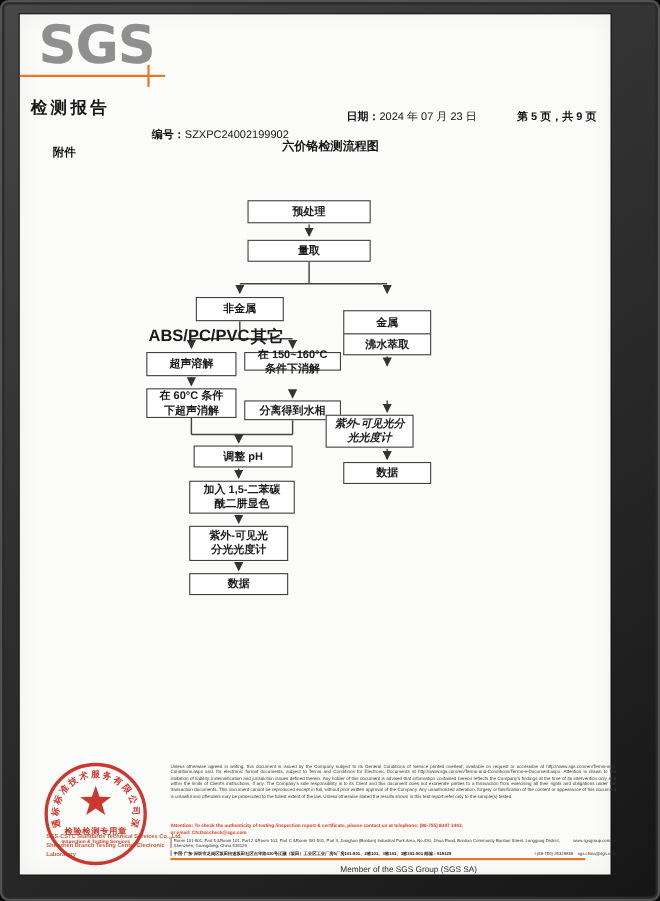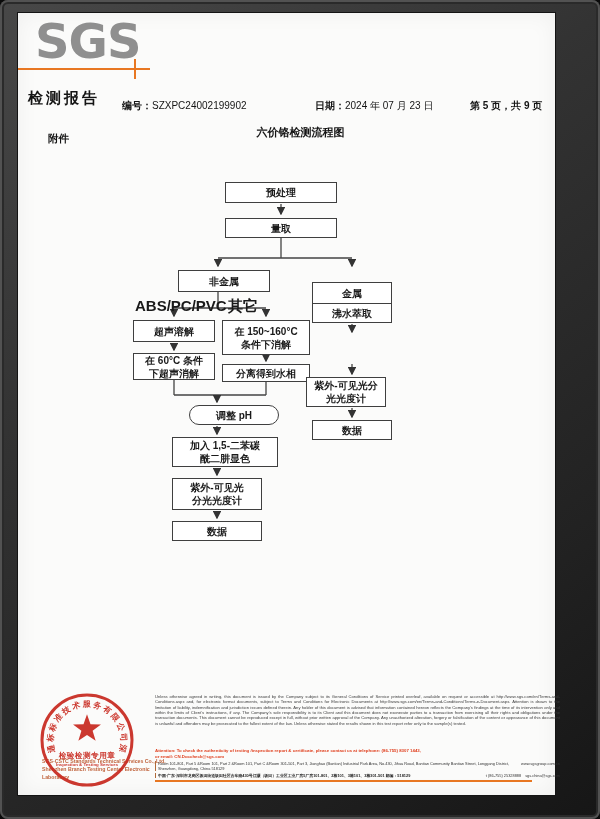--- a/index.html
+++ b/index.html
@@ -19,44 +19,44 @@
 
   
   .logo { left:17px; top:0px; font-size:48px; font-weight:bold; color:#8f8f8f;
     letter-spacing:-1px; font-family:"DejaVu Sans",sans-serif; }
   .logo-line-h { left:0; top:55px; width:132px; height:2px; background:#e87722; }
   .logo-line-v { left:116px; top:46px; width:2px; height:20px; background:#e87722; }
   .report-title { left:10px; top:76px; font-size:15px; font-weight:bold; letter-spacing:3px; color:#141414; }
   .attachment { left:30px; top:103px; font-size:10.5px; font-weight:bold; color:#141414;margin-top:16px; }
   .meta { top:86px; font-size:10px; color:#141414; white-space:nowrap; }
   .meta .lbl { font-weight:bold; }
-  .meta-no { left:104px; } .meta-date { left:297px; } .meta-page { left:452px; font-weight:bold; }
+  .meta-no { left:120px;margin-top:16px; } .meta-date { left:297px; } .meta-page { left:452px; font-weight:bold; }
   .flow-title { top:112px; left:0; width:100%; text-align:center; text-indent:28px;
     font-size:11px; font-weight:bold; color:#141414; }
 
   
   .connectors { left:0; top:0; pointer-events:none; }
   .fnode { border:1.2px solid #3f3f3f; background:#fff; display:flex; align-items:center;
     justify-content:center; text-align:center; font-size:10px; font-weight:bold;
     color:#1a1a1a; white-space:pre-line; line-height:1.3; }
   .n-pre  { left:207px; top:169px; width:112px; height:21px; }
   .n-mea  { left:207px; top:205px; width:112px; height:20px; }
-  .n-non  { left:160px; top:257px; width:92px;  height:22px; }
+  .n-non  { left:160px; top:257px; width:80px;  height:22px; }
   .n-met  { left:294px; top:269px; width:80px;  height:22px; }
   .n-ult  { left:115px; top:307px; width:82px;  height:22px;text-align:center; }
-  .n-d150 { left:204px; top:307px; width:88px;  height:35px;text-align:center; }
+  .n-d150 { left:204px; top:307px; width:88px;  height:17px;text-align:center; }
   .n-u60  { left:115px; top:340px; width:82px;  height:27px; }
   .n-sep  { left:204px; top:351px; width:88px;  height:18px; }
-  .n-ph   { left:171px; top:392px; width:90px;  height:20px;border-radius:10px; }
-  .n-addL { left:154px; top:424px; width:106px;  height:30px; }
+  .n-ph   { left:158px; top:392px; width:90px;  height:20px; }
+  .n-addL { left:154px; top:424px; width:96px;  height:30px; }
   .n-uvL  { left:154px; top:465px; width:90px;  height:32px; }
   .n-datL { left:154px; top:508px; width:90px;  height:20px; }
   .n-boil { left:294px; top:290px; width:80px;  height:20px; }
   .n-addR { left:294px; top:322px; width:80px;  height:28px; }
-  .n-uvR  { left:288px; top:364px; width:80px;  height:30px; }
+  .n-uvR  { left:278px; top:364px; width:80px;  height:30px;font-style:italic; }
   .n-datR { left:294px; top:407px; width:80px;  height:20px; }
   .branch-label { font-size:15px; font-weight:bold; color:#1a1a1a; }
   .bl-abs { left:117px; top:284px; } .bl-other { left:210px; top:284px; }
 
   
   .company-lines { left:24px; top:744px; width:132px; font-size:5.2px; line-height:1.55;
     color:#c0633c; font-weight:bold; }
   .stamp { left:14px; top:672px; opacity:.92; }
   .footer-right { left:137px; top:681px; width:405px; }
   .footer-right > div { position:static; }
@@ -165,16 +165,17 @@
       <div class="addr">
         <span class="grow">Room 101-801, Part 5 &amp;Room 101, Part 2 &amp;Room 101, Part C &amp;Room 301-501, Part 3, Jianghao (Bantian) Industrial Park Area, No.430, Jihua Road, Bantian Community Bantian Street, Longgang District, Shenzhen, Guangdong, China 518129</span>
         <span>www.sgsgroup.com.cn</span>
       </div>
       <div class="addr">
         <span class="grow addr-cn">中国·广东·深圳市龙岗区坂田街道坂田社区吉华路430号江灏（坂田）工业区工业厂房5厂房101-801、2栋101、3栋101、3栋301-501 邮编：518129</span>
         <span>t (86-755) 25328888</span>
         <span>sgs.china@sgs.com</span>
       </div>
       <div class="rule"></div>
+      <div class="member">Member of the SGS Group (SGS SA)</div>
     </div>
 
   </div>
 </div>
 
 </body></html>

